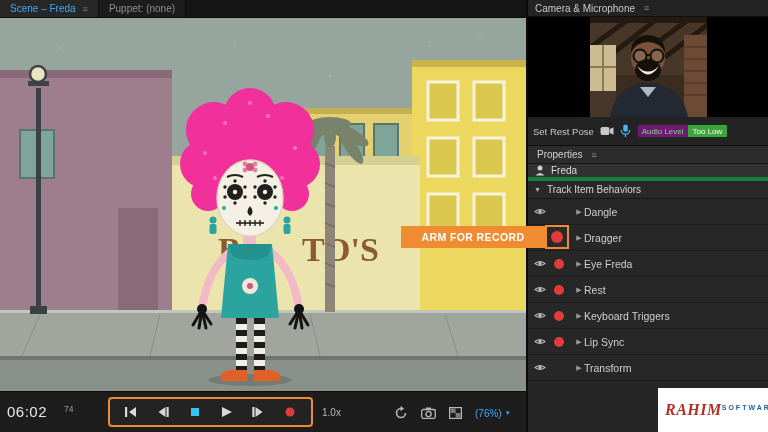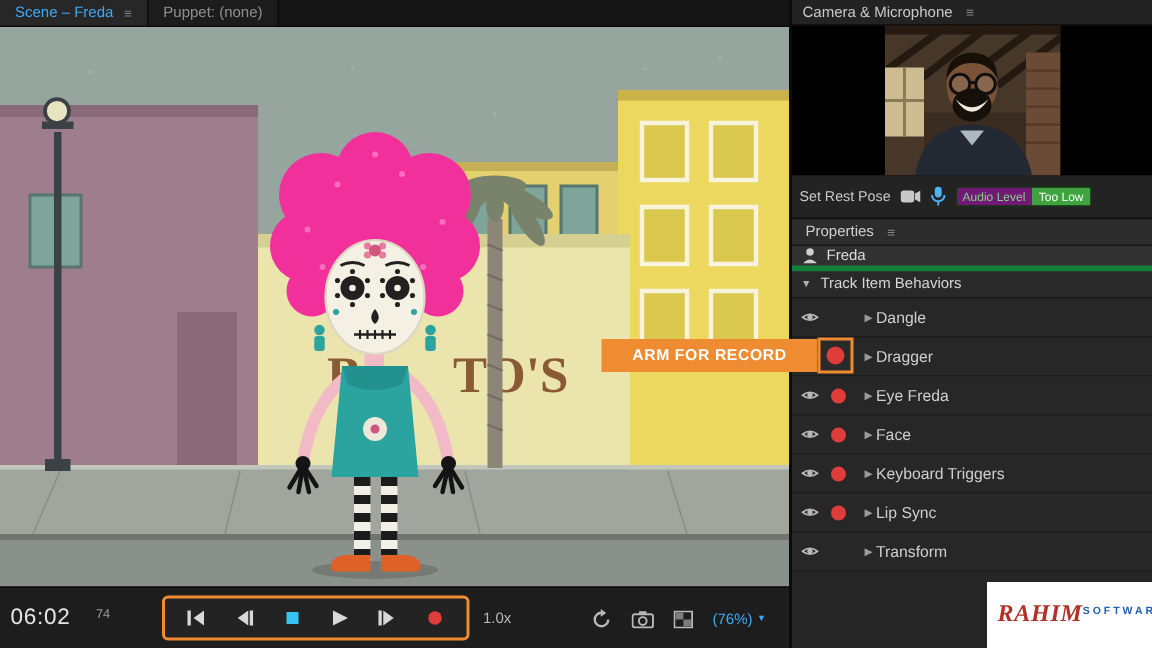--- a/index.html
+++ b/index.html
@@ -487,21 +487,21 @@
       <span class="eye">
           <svg width="12" height="9" viewBox="0 0 12 9">
             <path d="M1,4.5 Q6,0.5 11,4.5 Q6,8.5 1,4.5 Z" fill="none" stroke="#b8b8b8" stroke-width="1.1"></path>
             <circle cx="6" cy="4.5" r="1.8" fill="#b8b8b8"></circle>
           </svg>
         </span>
       <span class="dotslot">
           <span class="dot"></span>
         </span>
       <span class="tri">▶</span>
-      <span class="blabel">Face</span>
+      <span class="blabel">Rest</span>
     </div>
     <div class="brow">
       <span class="eye">
           <svg width="12" height="9" viewBox="0 0 12 9">
             <path d="M1,4.5 Q6,0.5 11,4.5 Q6,8.5 1,4.5 Z" fill="none" stroke="#b8b8b8" stroke-width="1.1"></path>
             <circle cx="6" cy="4.5" r="1.8" fill="#b8b8b8"></circle>
           </svg>
         </span>
       <span class="dotslot">
           <span class="dot"></span>

